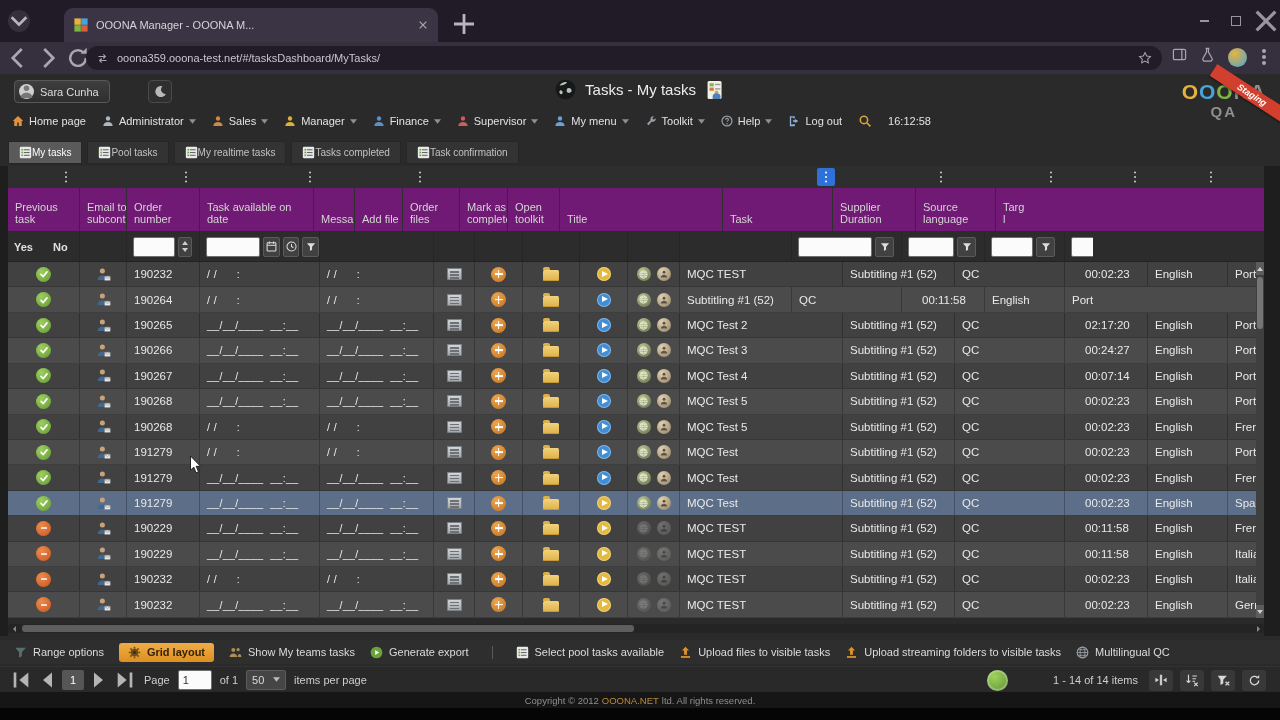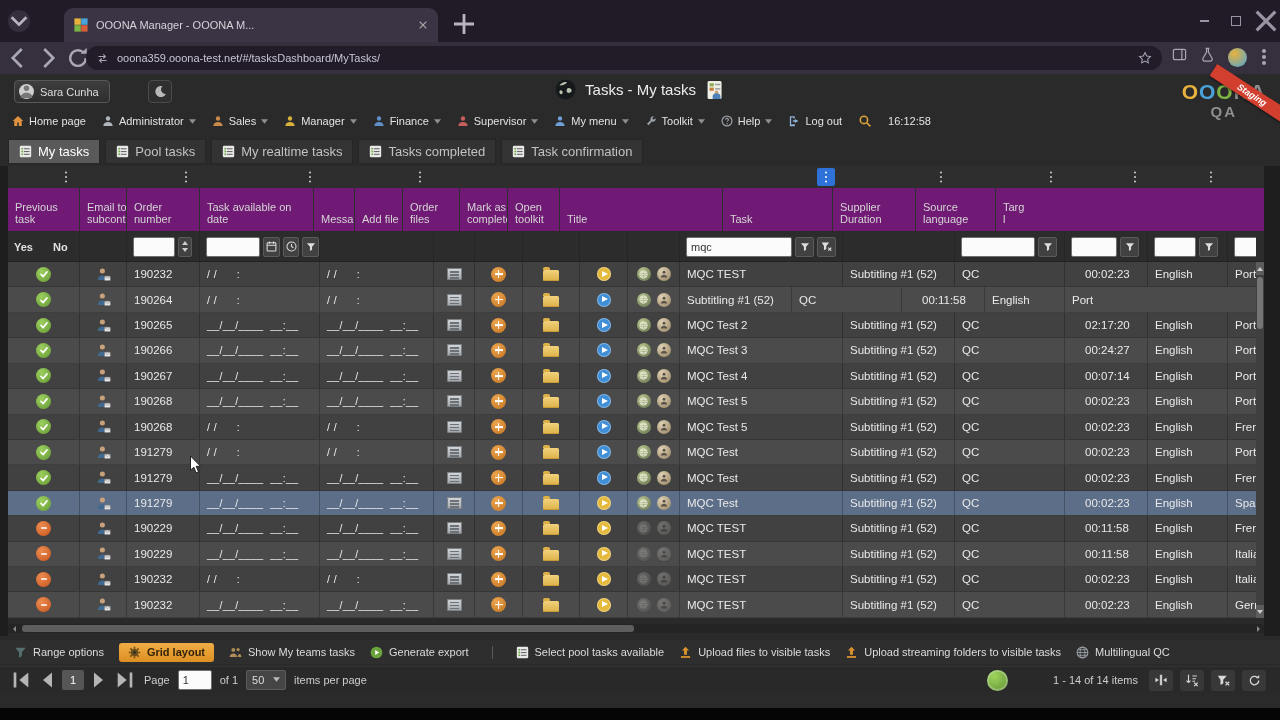--- a/index.html
+++ b/index.html
@@ -34,21 +34,21 @@
   #brand{position:absolute;right:14px;top:82px;text-align:center;line-height:20px}
   #brand .b1{font-size:21px;font-weight:bold;letter-spacing:1px}
   #brand .b2{font-size:15px;font-weight:bold;color:#8f8f8f;letter-spacing:2px}
   #ribbon{position:absolute;right:-18px;top:88px;width:92px;transform:rotate(33deg);background:#d23f2f;color:#fff;font-size:9px;font-style:italic;font-weight:bold;text-align:center;padding:2px 0;box-shadow:0 1px 2px rgba(0,0,0,.5)}
   
   #menubar{position:absolute;left:0;top:110px;width:1280px;height:22px;display:flex;align-items:center;padding-left:12px;gap:16px}
   .menu-item{display:flex;align-items:center;gap:5px;color:#e2e2e2;font-size:11px;white-space:nowrap}
   #menutime{color:#e2e2e2}
   
   #gridtabs{position:absolute;left:8px;top:138px;height:26px;display:flex;align-items:flex-end;gap:5px}
-  .gtab{display:flex;align-items:center;gap:6px;background:#333;color:#c2c2c2;padding:4px 10px;font-size:13px;border:1px solid #262626}
+  .gtab{display:flex;align-items:center;background:#333;color:#c2c2c2;padding:4px 10px;font-size:10px;border:1px solid #262626}
   .gtab.active{background:#5a5a5a;color:#fff}
   
   #gridmL{position:absolute;left:0;top:166px;width:8px;height:470px;background:#1e1e1e}
   #gridmR{position:absolute;left:1264px;top:166px;width:16px;height:470px;background:#1e1e1e}
   #grid{position:absolute;left:8px;top:166px;width:1256px;height:470px}
   #groupband{position:relative;height:22px;background:#2e2e2e}
   .dotsbtn{position:absolute;top:2px;width:18px;height:18px;display:flex;align-items:center;justify-content:center;border-radius:2px;color:#cfcfcf}
   .dotsbtn.activeblue{background:#2d71d9;color:#fff}
   #colband{display:flex;height:44px;background:#701a75;border-bottom:1px solid #2a2a2a}
   .hcell{display:flex;align-items:flex-end;padding:0 3px 6px 7px;font-size:11px;color:#d4d4d4;line-height:12px;border-right:1px solid #2e2e2e;overflow:hidden}
@@ -553,38 +553,20 @@
               </svg>
             </span>
           </span>
       </div>
       <div class="fcell c5"></div>
       <div class="fcell c6"></div>
       <div class="fcell c7"></div>
       <div class="fcell c8"></div>
       <div class="fcell c9"></div>
       <div class="fcell c10"></div>
-      <div class="fcell c11">
-        <input class="fin" style="width: 106px;" value="mqc">
-        <span class="fbtn">
-            <span class="ic" style="width:10px;height:10px">
-              <svg viewBox="0 0 16 16">
-                <path fill="currentColor" d="M1.5 2h13L9.7 7.6v4.9l-3.4 2V7.6z"></path>
-              </svg>
-            </span>
-          </span>
-        <span class="fbtn">
-            <span class="ic" style="width:11px;height:11px">
-              <svg viewBox="0 0 16 16">
-                <path fill="currentColor" d="M1 2h11L7.7 7.1v4.5L4.3 13.4V7.1z"></path>
-                <path d="m10.5 9.5 4.5 4.5m0-4.5-4.5 4.5" stroke="currentColor" stroke-width="1.6"></path>
-              </svg>
-            </span>
-          </span>
-      </div>
       <div class="fcell c12"></div>
       <div class="fcell c13">
         <input class="fin" style="width: 74px;">
         <span class="fbtn">
             <span class="ic" style="width:10px;height:10px">
               <svg viewBox="0 0 16 16">
                 <path fill="currentColor" d="M1.5 2h13L9.7 7.6v4.9l-3.4 2V7.6z"></path>
               </svg>
             </span>
           </span>
@@ -1890,18 +1872,23 @@
           <span class="ic" style="width:13px;height:13px;color:#d8d8d8">
             <svg viewBox="0 0 16 16">
               <path d="M13.2 8A5.2 5.2 0 1 1 11.6 4.3" fill="none" stroke="currentColor" stroke-width="1.6"></path>
               <path fill="currentColor" d="M13.8 1.2v4h-4z"></path>
             </svg>
           </span>
         </span>
     </div>
   </div>
 
+  <div id="copyright">
+    <span>Copyright © 2012</span>
+    <span class="brandtx">OOONA.NET</span>
+    <span>ltd. All rights reserved.</span>
+  </div>
   <div id="blackbar"></div>
 
   <span id="cursor"><svg viewBox="0 0 13 20">
         <path d="M1.5 1v14.2l3.3-3 2.2 5.6 2.5-1-2.3-5.5h4.3z" fill="#fff" stroke="#222" stroke-width="1"></path>
       </svg></span>
 </div>
 
 </body></html>

